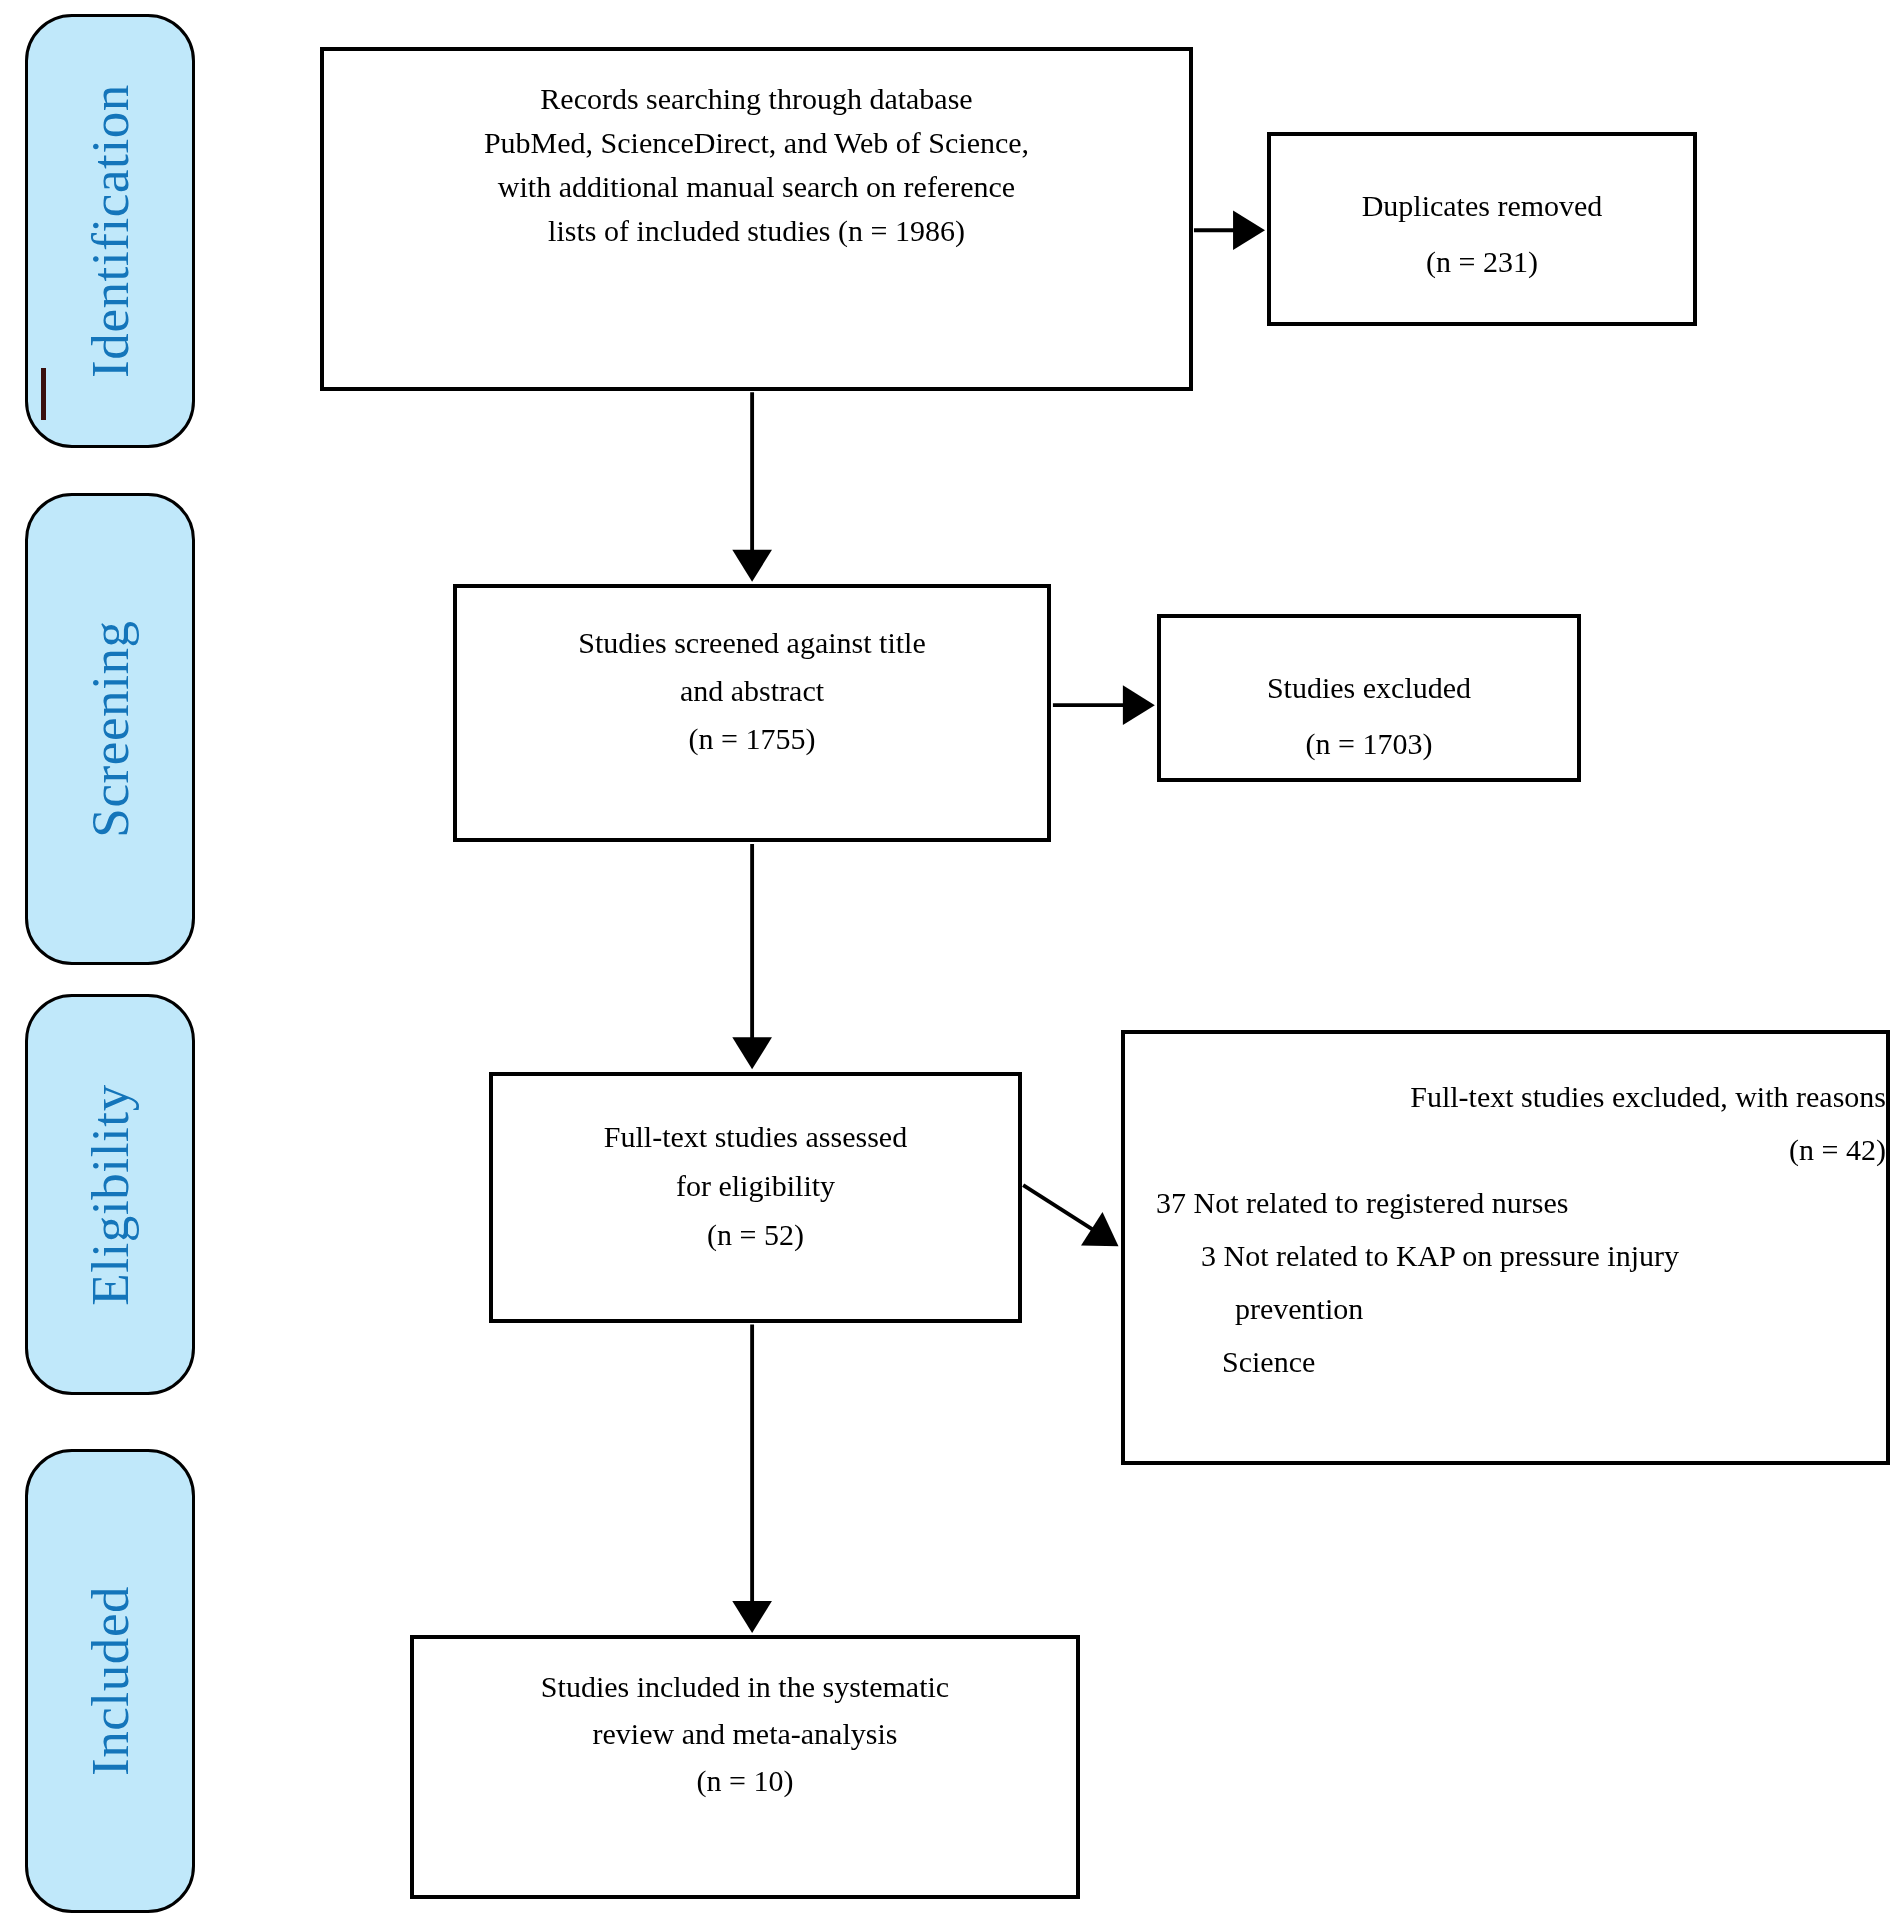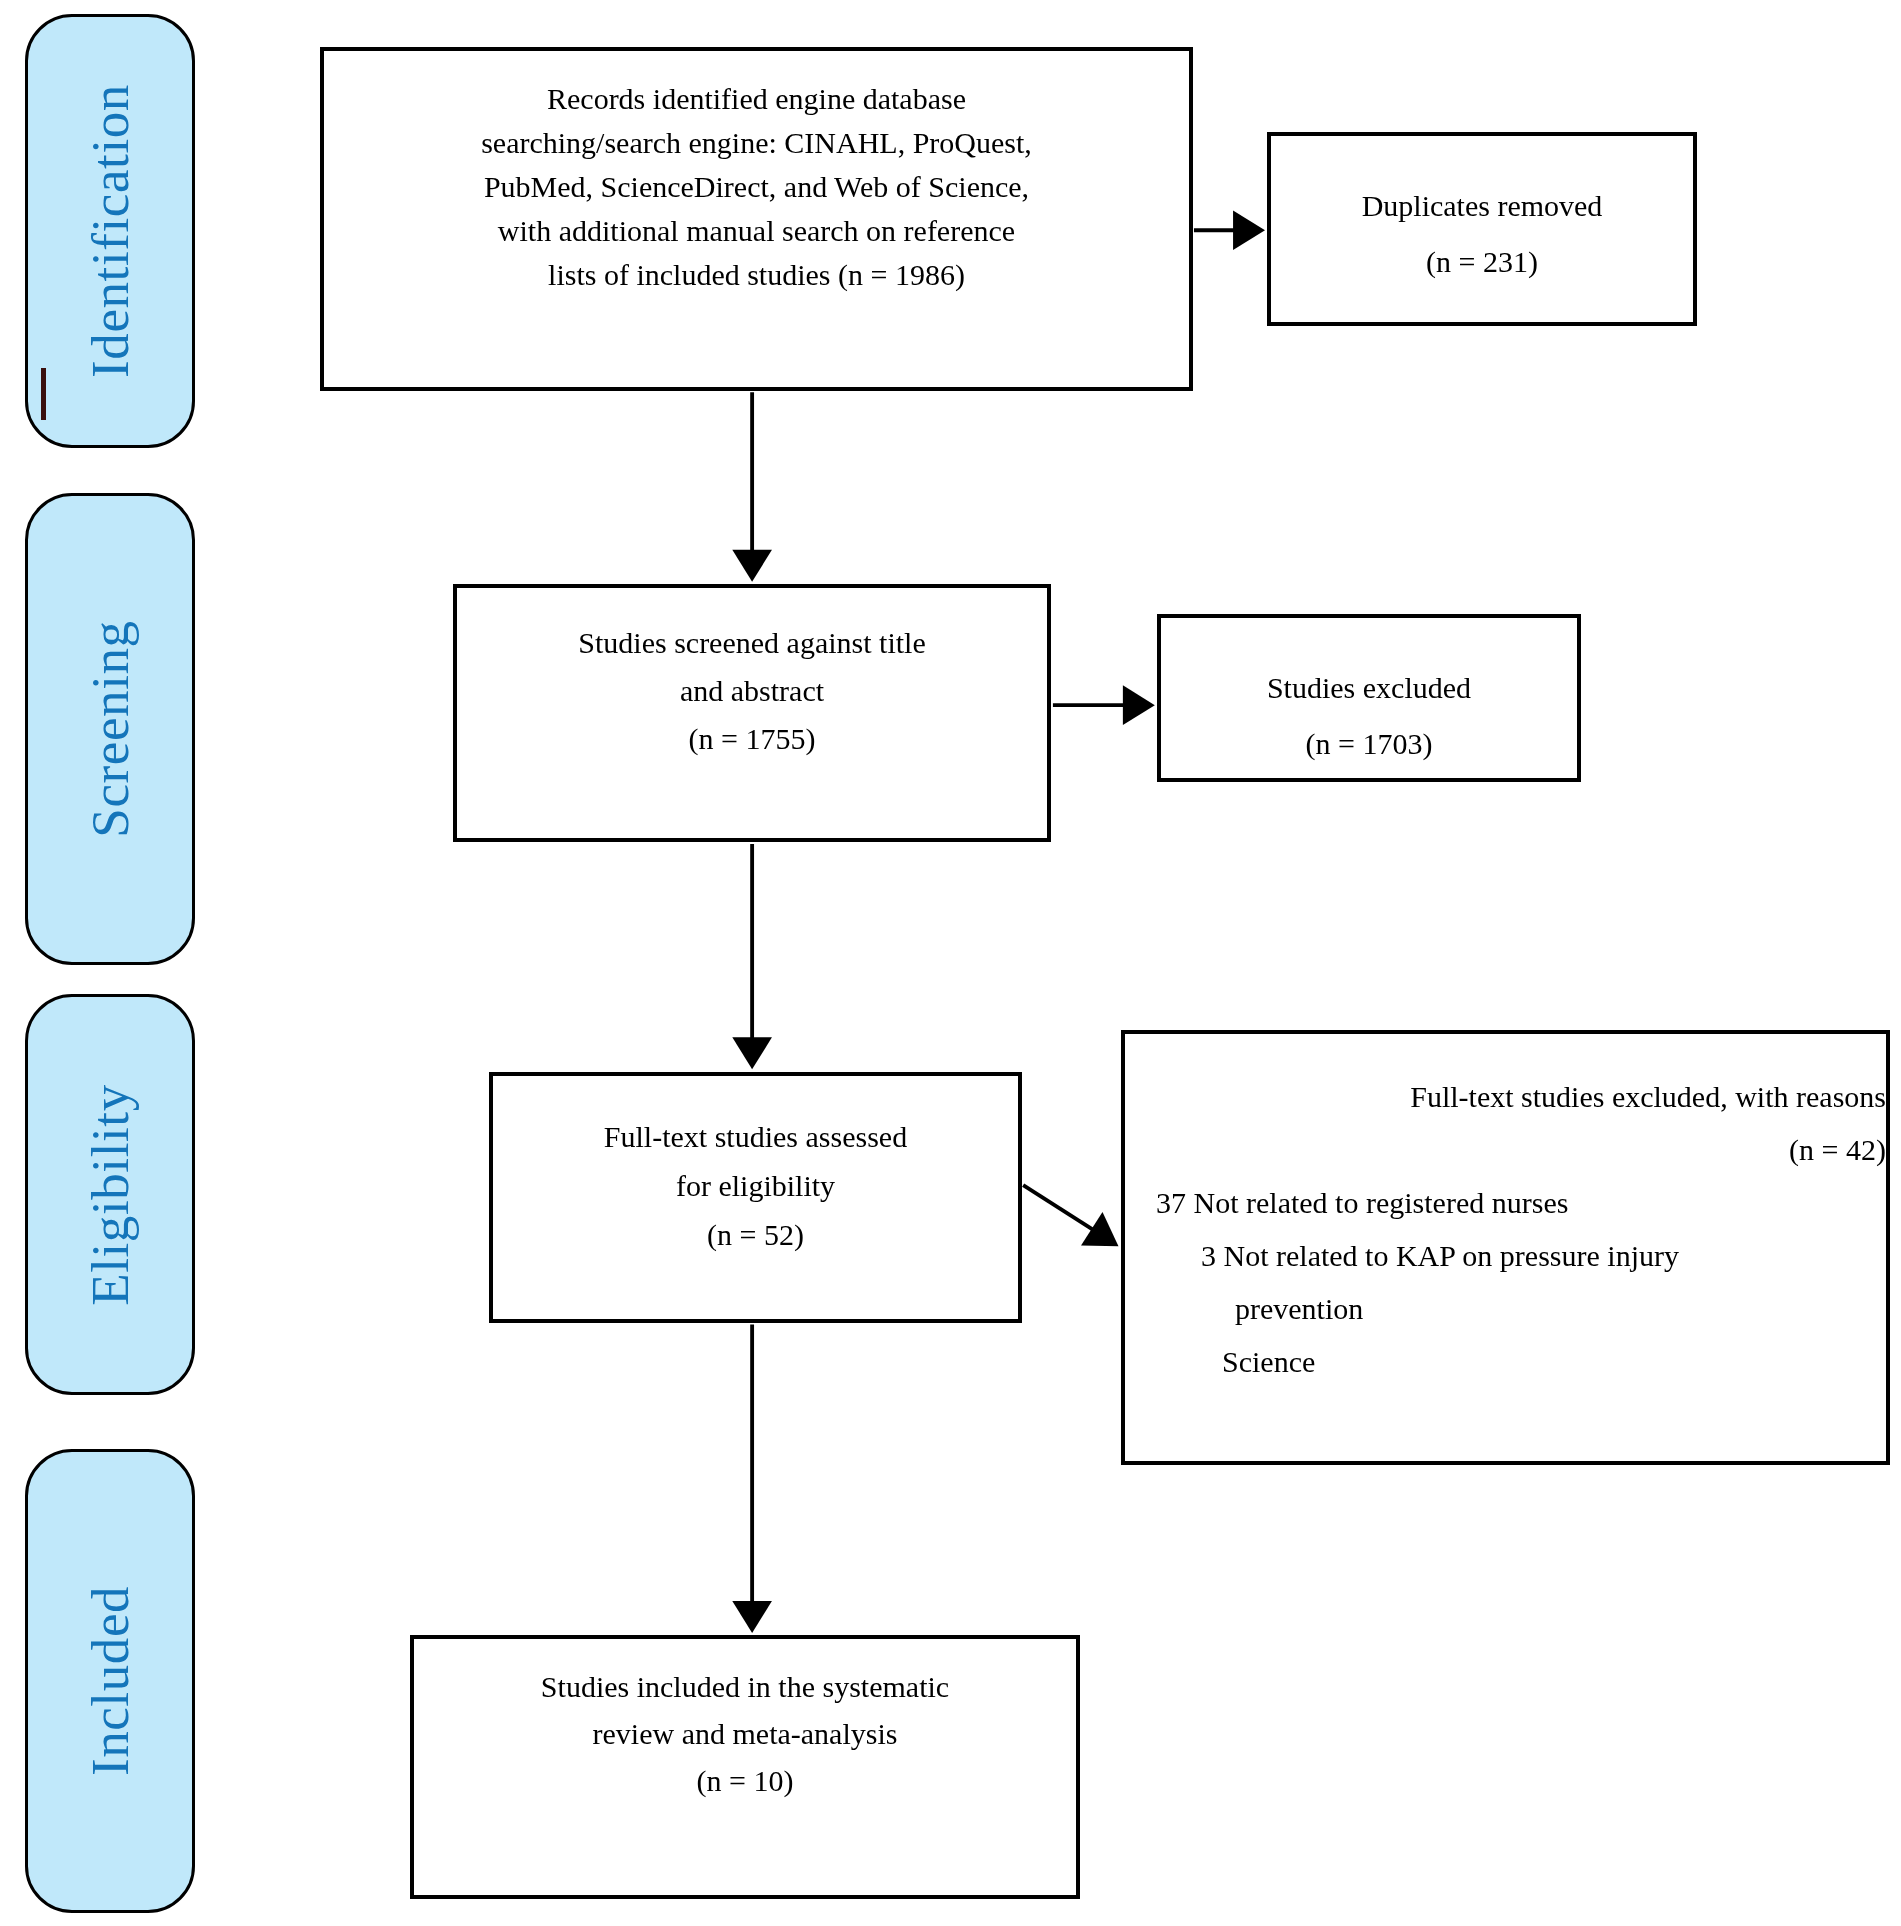--- a/index.html
+++ b/index.html
@@ -117,22 +117,21 @@
 
   <div class="stage" id="stage-eligibility">
     <span class="stage-label">Eligibility</span>
   </div>
 
   <div class="stage" id="stage-included">
     <span class="stage-label">Included</span>
   </div>
 
   <div class="fbox" id="box-records">
-    <div class="line">Records identified engine database</div>
-    <div class="line">searching/search engine: CINAHL, ProQuest,</div>
+    <div class="line">Records searching through database</div>
     <div class="line">PubMed, ScienceDirect, and Web of Science,</div>
     <div class="line">with additional manual search on reference</div>
     <div class="line">lists of included studies (n = 1986)</div>
   </div>
 
   <div class="fbox" id="box-duplicates">
     <div class="line">Duplicates removed</div>
     <div class="line">(n = 231)</div>
   </div>
 

